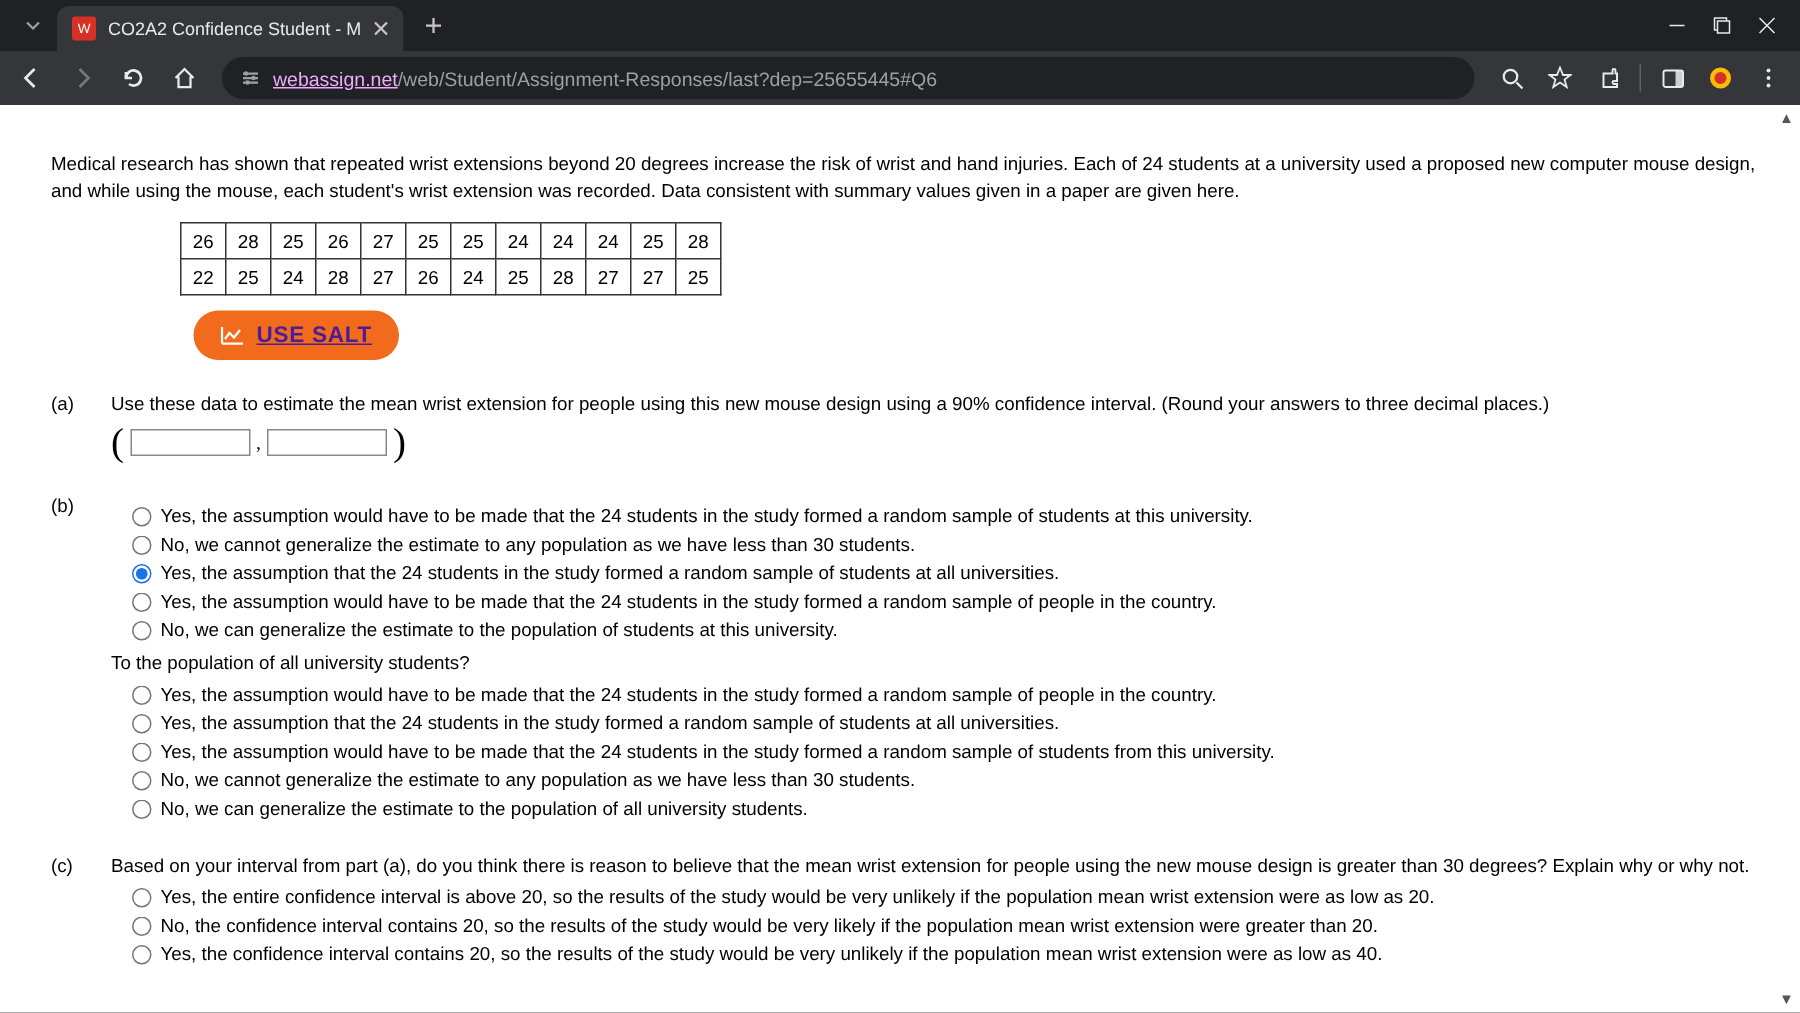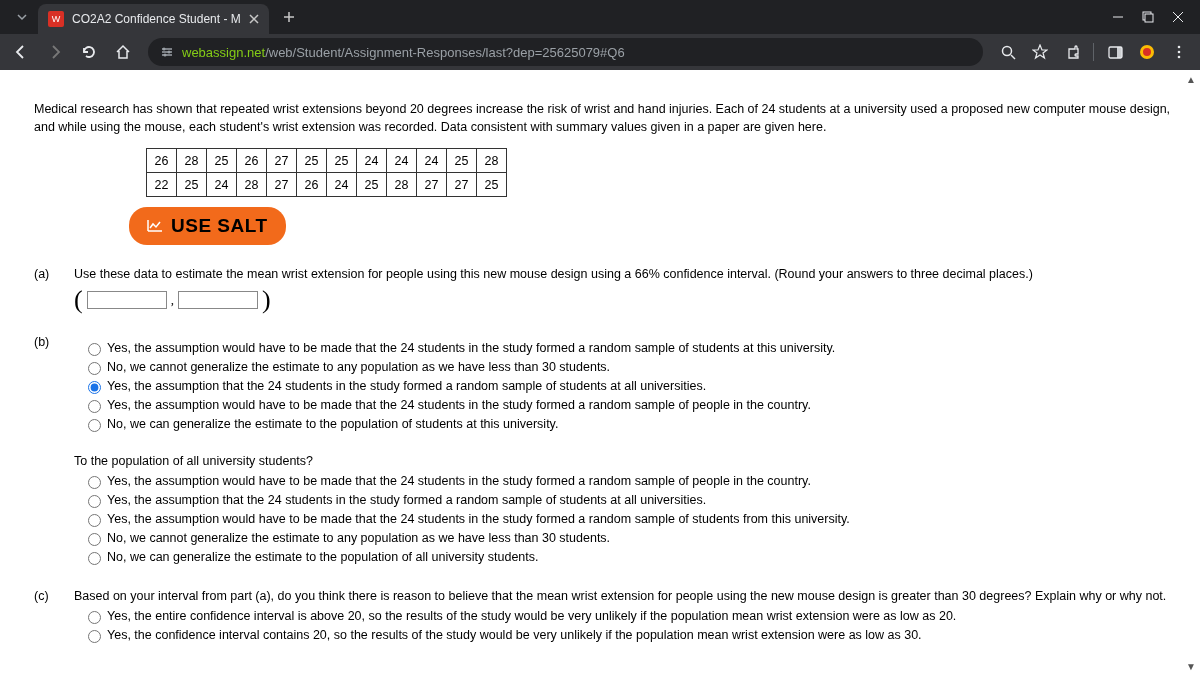--- a/index.html
+++ b/index.html
@@ -11,43 +11,43 @@
   .favicon { width:16px; height:16px; background:#d93025; border-radius:2px; display:flex; align-items:center; justify-content:center; font-size:9px; color:#fff; }
   .tab-title { font-size: 12px; flex:1; white-space:nowrap; overflow:hidden; text-overflow: ellipsis; }
   .tab-close { display:flex; }
   .newtab { width:28px; height:28px; display:flex; align-items:center; justify-content:center; margin-left: 6px; border-radius:50%; }
   .titlebar .spacer { flex:1; }
   .win-controls { display:flex; gap: 18px; padding: 0 10px; color:#e8eaed; }
   .toolbar { height: 36px; background: #35363a; display:flex; align-items:center; padding: 0 6px; gap: 4px; }
   .tbtn { width:30px; height:30px; display:flex; align-items:center; justify-content:center; color:#c7c7c7; border-radius:50%; }
   .tbtn svg, .win-controls svg, .tab-drop svg, .newtab svg, .tab-close svg { display:block; }
   .addr { flex:1; height:28px; background:#202124; border-radius:14px; display:flex; align-items:center; padding: 0 12px; font-size:13px; color:#9aa0a6; margin: 0 6px; gap:8px; }
-  .addr .host { color:#84cc16; }
+  .addr .host { color:#f0abfc;text-decoration:underline; }
   .right-icons { display:flex; align-items:center; gap: 2px; }
   .ext-dot { width:14px; height:14px; border-radius:50%; background:#d93025; border:3px solid #fbbc04; margin: 0 4px; }
   .pipe { width:1px; height:18px; background:#5f6368; margin:0 4px; }
   .content { flex:1; background:#fff; color:#000; position:relative; }
   .content-inner { padding: 6px 18px 10px 34px; height: 100%; overflow:hidden; }
   .intro { font-size:12.5px; line-height:1.45; padding-bottom: 8px; margin-top: 24px; }
-  .data-table-wrap { margin-left: 112px; margin-top: 4px; margin-bottom: 10px; }
+  .data-table-wrap { margin-left: 86px; margin-top: 4px; margin-bottom: 10px; }
   table.data { border-collapse: collapse; }
   table.data td { border:1px solid #333; width:30px; height:24px; text-align:center; font-size:12.5px; }
   .salt { margin-left: 95px; margin-top: 8px; }
-  .salt-btn { background:#f26a1b; color:#000000; border:none; border-radius: 18px; padding: 8px 18px; font-size:19px; font-weight:bold; letter-spacing:0.5px; display:inline-flex; align-items:center; gap:8px; cursor:pointer; }
+  .salt-btn { background:#f26a1b; color:#4c1d95; border:none; border-radius: 18px; padding: 8px 18px; font-size:15px; font-weight:bold; letter-spacing:0.5px; display:inline-flex; align-items:center; gap:8px; cursor:pointer;text-decoration:underline; }
   .qblock { margin-top: 22px; }
   .qrow { display:flex; gap:10px; }
   .qlabel { width:30px; flex-shrink:0; }
   .qbody { flex:1; }
   .paren-input { margin-top:6px; display:flex; align-items:center; gap:4px; font-size:22px; font-family: 'Times New Roman', serif; }
   .paren-input input { width:80px; height:18px; border:1px solid #888; font-size:12px; padding:1px 2px; }
   .paren { font-size:26px; line-height:1; }
   .options { margin-top:4px; margin-left: 14px; }
-  .opt { display:flex; align-items:flex-start; gap:6px; padding: 2px 0; font-size:12.5px; }
+  .opt { display:flex; align-items:center; gap:6px; padding: 2px 0; font-size:12.5px; }
   .opt input[type=radio] { margin-top:2px; accent-color:#1a73e8; }
-  .subq { margin-top: 20px; font-size:12.5px; }
+  .subq { margin-top: 6px; font-size:12.5px; }
   .scroll-up, .scroll-dn { position:absolute; right:2px; width:14px; height:14px; color:#555; display:flex; align-items:center; justify-content:center; font-size:10px; }
   .scroll-up { top:2px; } .scroll-dn { bottom:2px; }
 </style>
 </head>
 <body>
 
 <div class="browser">
   <div class="titlebar">
     <div class="tab-drop">
       <svg width="12" height="12" viewBox="0 0 12 12">
@@ -111,21 +111,21 @@
           <path d="M2 8 L8 2 L14 8 M4 7 V14 H12 V7" stroke="#e8eaed" stroke-width="1.5" fill="none"></path>
         </svg>
       </div>
     <div class="addr">
       <svg width="14" height="14" viewBox="0 0 14 14">
           <path d="M2 4 H12 M2 7 H12 M2 10 H12" stroke="#9aa0a6" stroke-width="1.5"></path>
           <circle cx="4" cy="4" r="1.5" fill="#9aa0a6"></circle>
           <circle cx="9" cy="7" r="1.5" fill="#9aa0a6"></circle>
           <circle cx="5" cy="10" r="1.5" fill="#9aa0a6"></circle>
         </svg>
-      <span><span class="host">webassign.net</span><span>/web/Student/Assignment-Responses/last?dep=25625079#Q6</span></span>
+      <span><span class="host">webassign.net</span><span>/web/Student/Assignment-Responses/last?dep=25655445#Q6</span></span>
     </div>
     <div class="right-icons">
       <div class="tbtn">
           <svg width="15" height="15" viewBox="0 0 15 15">
             <circle cx="6" cy="6" r="4.5" stroke="#e8eaed" stroke-width="1.5" fill="none"></circle>
             <path d="M10 10 L14 14" stroke="#e8eaed" stroke-width="1.5"></path>
           </svg>
         </div>
       <div class="tbtn">
           <svg width="16" height="16" viewBox="0 0 16 16">
@@ -205,21 +205,21 @@
               <path d="M3 9 L6 5 L9 8 L13 3" stroke="#fff" stroke-width="1.5" fill="none"></path>
             </svg>
           <span>USE SALT</span>
         </button>
       </div>
 
       <div class="qblock">
         <div class="qrow">
           <div class="qlabel">(a)</div>
           <div class="qbody">
-            <div>Use these data to estimate the mean wrist extension for people using this new mouse design using a 66% confidence interval. (Round your answers to three decimal places.)</div>
+            <div>Use these data to estimate the mean wrist extension for people using this new mouse design using a 90% confidence interval. (Round your answers to three decimal places.)</div>
             <div class="paren-input">
               <span class="paren">(</span>
               <input type="text" value="" style="">
               <span style="font-size:13px;">,</span>
               <input type="text" value="" style="">
               <span class="paren">)</span>
             </div>
           </div>
         </div>
       </div>
@@ -282,21 +282,25 @@
           <div class="qlabel">(c)</div>
           <div class="qbody">
             <div>Based on your interval from part (a), do you think there is reason to believe that the mean wrist extension for people using the new mouse design is greater than 30 degrees? Explain why or why not.</div>
             <div class="options" id="qc-opts">
                 <label class="opt">
                   <input type="radio" name="qc" style="">
                   <span>Yes, the entire confidence interval is above 20, so the results of the study would be very unlikely if the population mean wrist extension were as low as 20.</span>
                 </label>
                 <label class="opt">
                   <input type="radio" name="qc" style="">
-                  <span>Yes, the confidence interval contains 20, so the results of the study would be very unlikely if the population mean wrist extension were as low as 30.</span>
+                  <span>No, the confidence interval contains 20, so the results of the study would be very likely if the population mean wrist extension were greater than 20.</span>
+                </label>
+                <label class="opt">
+                  <input type="radio" name="qc" style="">
+                  <span>Yes, the confidence interval contains 20, so the results of the study would be very unlikely if the population mean wrist extension were as low as 40.</span>
                 </label>
               </div>
           </div>
         </div>
       </div>
 
     </div>
   </div>
 </div>
 

